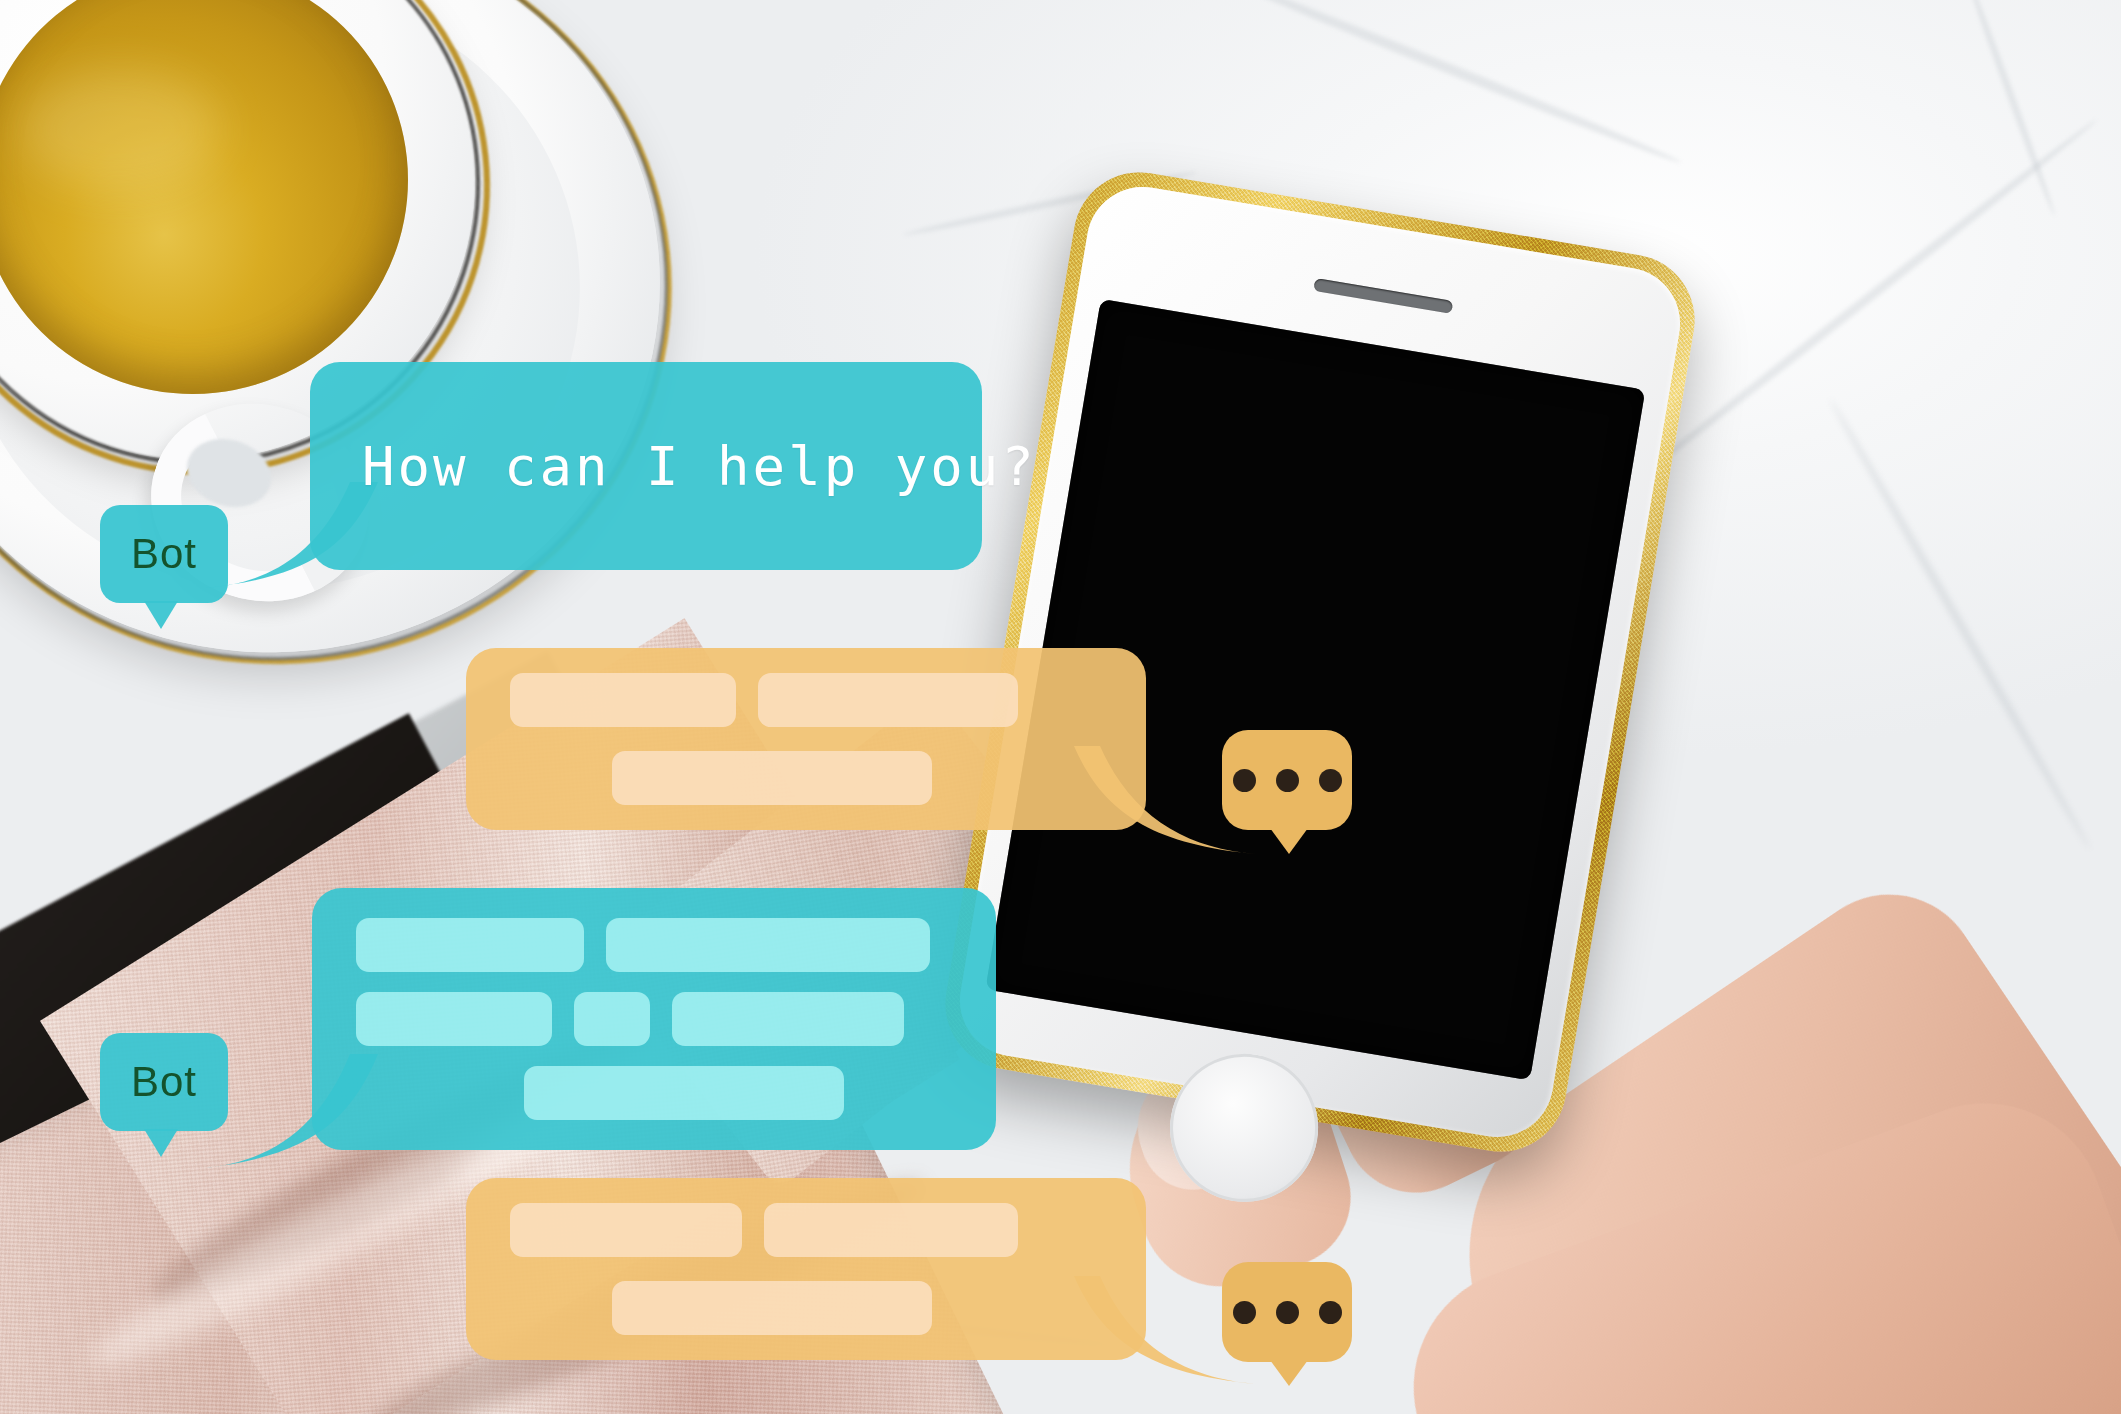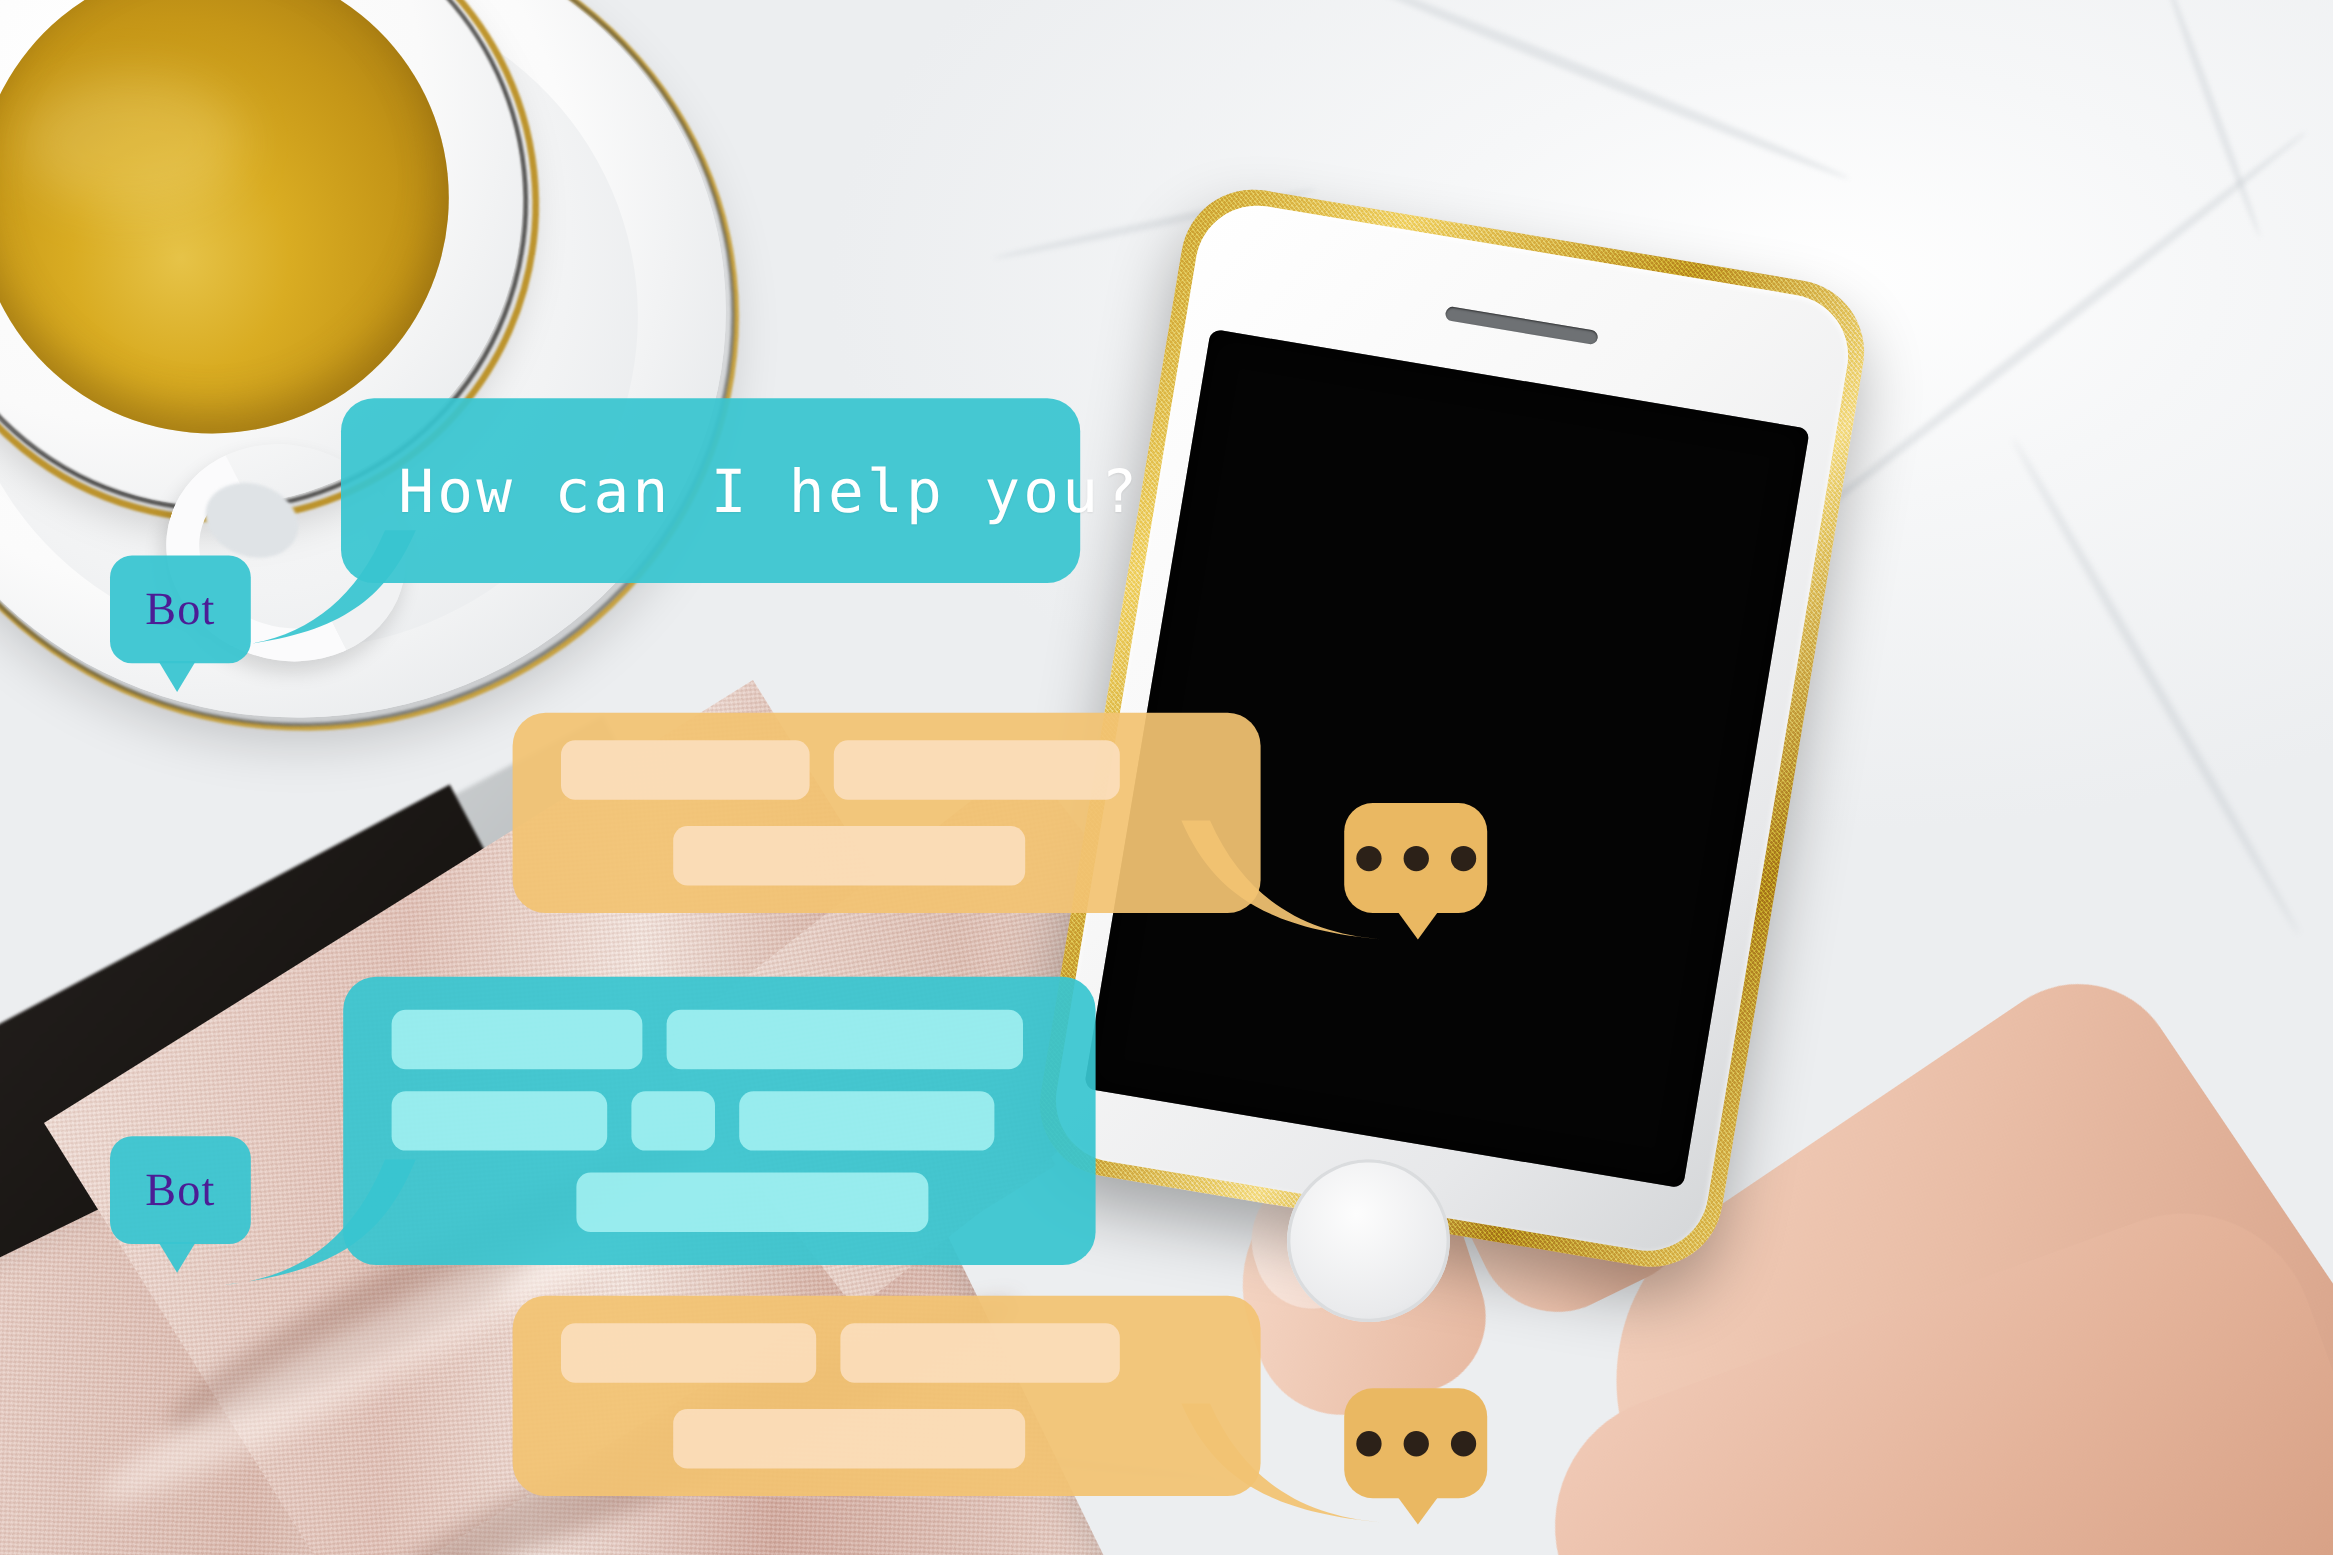--- a/index.html
+++ b/index.html
@@ -275,22 +275,22 @@
   }
 
   
   .bot-badge{
     position:absolute;width:128px;height:98px;
   }
   .bot-badge .bb-box{
     position:absolute;inset:0;border-radius:20px;
     background:rgba(56,197,208,.94);
     display:flex;align-items:center;justify-content:center;
-    color:#4c1d95;
-    font-family:Liberation Serif, serif;
+    color:#14532d;
+    font-family:Liberation Sans, sans-serif;
     font-size:42px;letter-spacing:1px;
   }
   .bot-badge .bb-tail{
     position:absolute;left:44px;bottom:-26px;width:0;height:0;
     border-left:17px solid transparent;border-right:17px solid transparent;
     border-top:28px solid rgba(56,197,208,.94);
   }
 
   
   .typing{position:absolute;width:130px;height:100px;}
@@ -373,21 +373,21 @@
 
   <div class="phone">
     <div class="phone-gold"></div>
     <div class="phone-glitter"></div>
     <div class="phone-body"></div>
     <div class="phone-speaker"></div>
     <div class="phone-screen"></div>
     <div class="phone-home"></div>
   </div>
 
-  <div class="bubble teal" style="left:310px;top:362px;width:672px;height:168px;">
+  <div class="bubble teal" style="left:310px;top:362px;width:672px;height:208px;">
     <svg class="tail-svg" width="180" height="120" viewBox="0 0 180 120" style="left:-110px;top:118px;">
       <path d="M178 2 C150 66 108 98 4 108 C70 104 120 72 150 2 Z" fill="rgba(56,197,208,0.93)"></path>
     </svg>
     <div class="bub-box"></div>
     <div class="bubble-text">How can I help you?</div>
   </div>
 
   <div class="bot-badge" style="left:100px;top:505px;">
     <div class="bb-box">
         <span>Bot</span>

